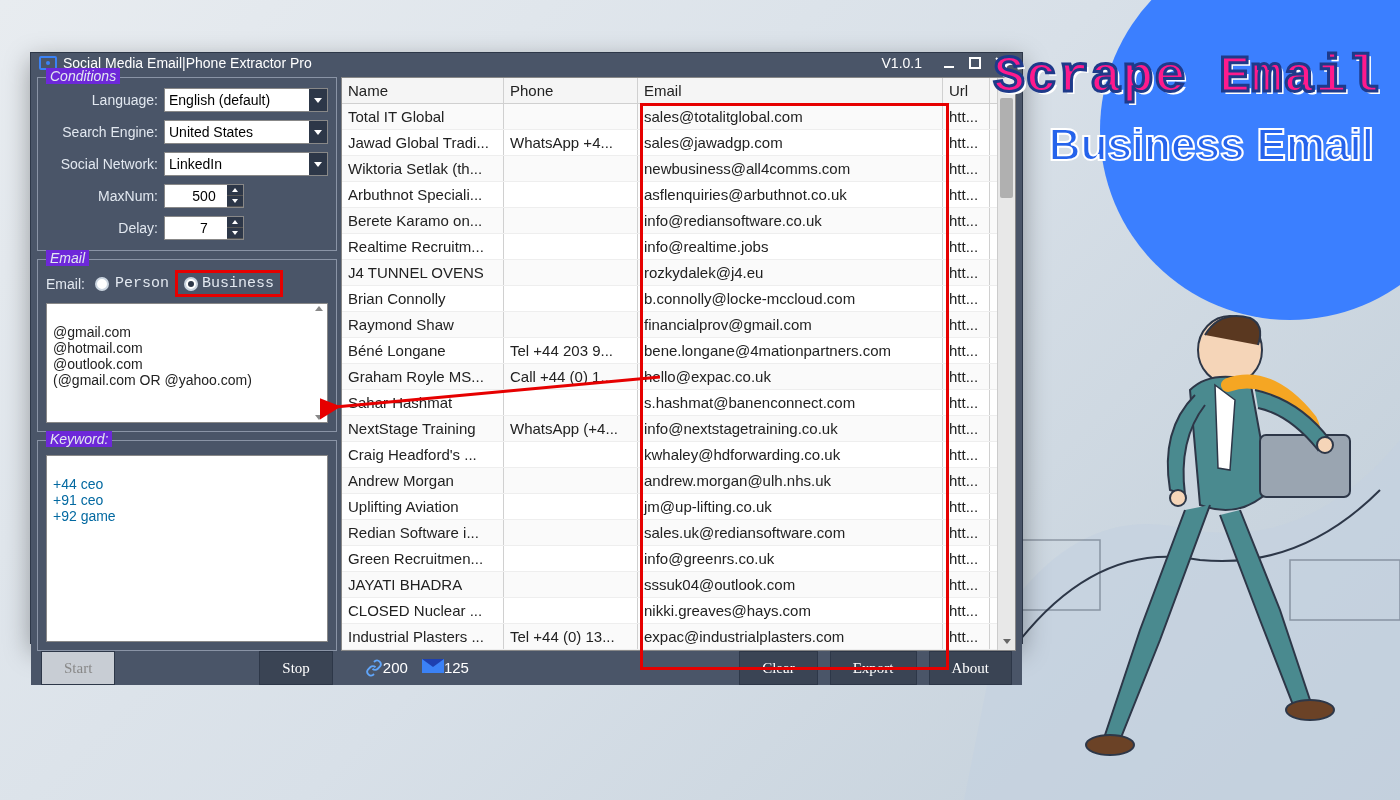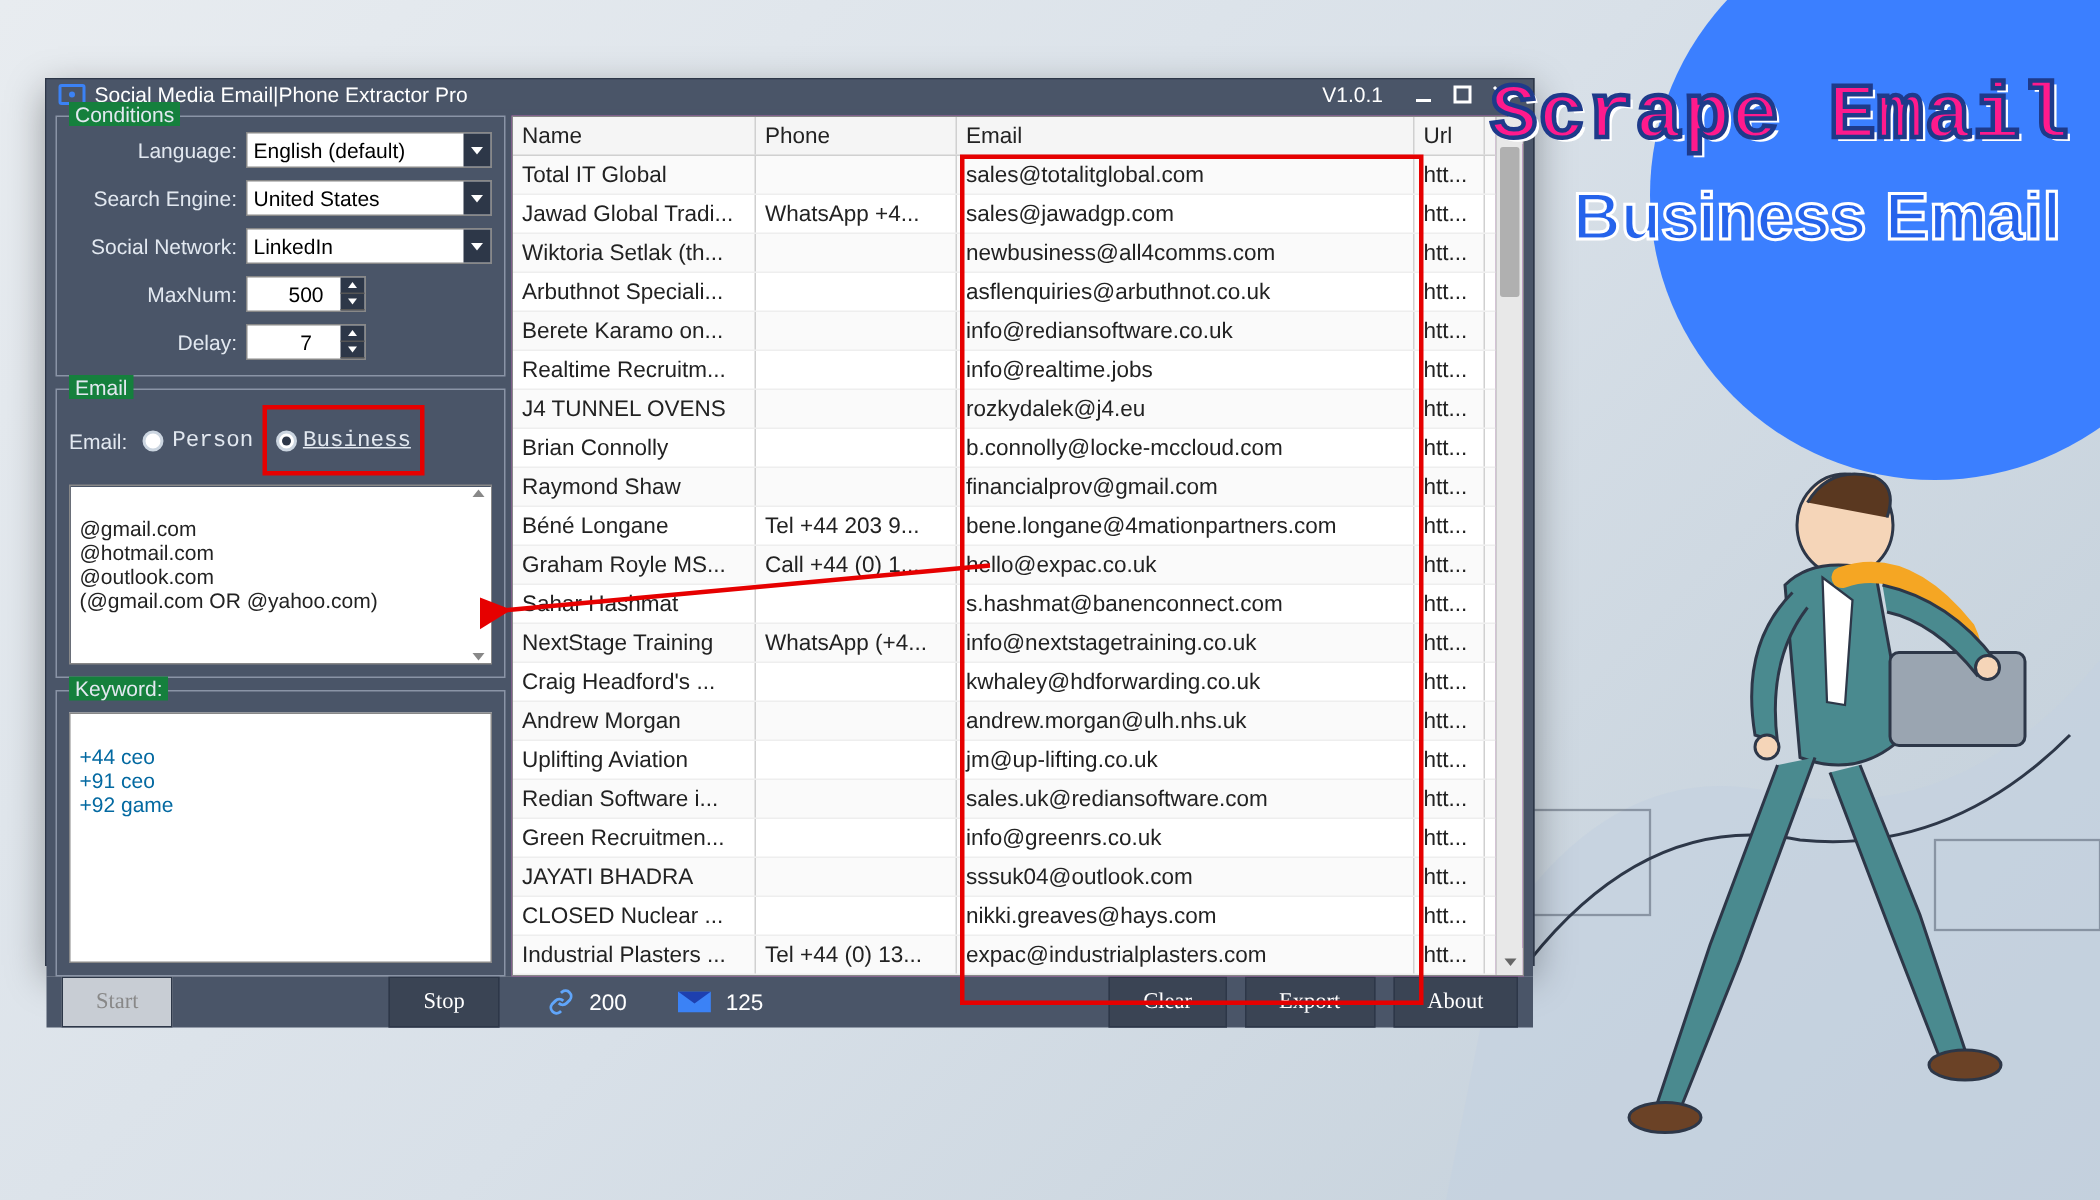--- a/index.html
+++ b/index.html
@@ -66,22 +66,22 @@
   gap: 0;
 }
 .left-col { width: 300px; display: flex; flex-direction: column; gap: 8px; }
 .groupbox {
   border: 1px solid #8a94a6;
   padding: 10px 8px 8px 8px;
   position: relative;
 }
 .groupbox .legend {
   position: absolute; top: -10px; left: 8px;
-  background: #15803d; color: #e2e8f0;
-  padding: 0 4px; font-size: 14px;
+  background: #6d28d9; color: #e2e8f0;
+  padding: 0 4px; font-size: 14px; font-style: italic;
 }
 .cond-row {
   display: flex; align-items: center; margin-bottom: 8px;
 }
 .cond-row label {
   color: #e2e8f0; font-size: 14px;
   width: 118px; text-align: right; padding-right: 6px;
 }
 .cond-row .combo, .cond-row .spin {
   flex: 1; height: 24px; background: #fff; border: 1px solid #888;
@@ -119,22 +119,22 @@
 .radio {
   width: 14px; height: 14px; border-radius: 50%;
   border: 2px solid #cbd5e0; background: #fff;
   display: inline-flex; align-items: center; justify-content: center;
 }
 .radio.checked::after {
   content: ""; width: 6px; height: 6px; border-radius: 50%; background: #2d3748;
 }
 .radio-label { font-family: "Courier New", monospace; font-size: 15px; }
 .biz-highlight {
-  border: 3px solid #e60000; padding: 12px 6px;
-  display: inline-flex; align-items: center; gap: 4px; text-decoration: underline;
+  border: 3px solid #e60000; padding: 2px 6px;
+  display: inline-flex; align-items: center; gap: 4px;
 }
 .listbox {
   background: #fff; min-height: 100px; max-height: 120px;
   border: 1px solid #888; padding: 4px 6px;
   font-size: 14px; color: #222; overflow-y: auto;
   white-space: pre-line; position: relative;
 }
 .listbox .mini-scroll {
   position: absolute; right: 2px; width: 12px;
 }
@@ -210,21 +210,21 @@
 }
 .btn {
   height: 34px; padding: 0 22px;
   background: #3a4454; color: #fff;
   border: 1px solid #2d3748; font-size: 15px;
   display: inline-flex; align-items: center; justify-content: center;
   cursor: pointer;
   font-family: Liberation Serif, serif;
 }
 .btn.disabled { background: #c8cdd4; color: #888; }
-.status-icons { display: flex; align-items: center; gap: 10px; margin-left: 20px; color: #fff; font-size: 15px; }
+.status-icons { display: flex; align-items: flex-start; margin-left: 20px; color: #fff; font-size: 15px; }
 .link-icon {
   width: 18px; height: 18px; position: relative;
 }
 .link-icon svg { stroke: #60a5fa; }
 .mail-icon {
   width: 22px; height: 14px;
   background: #3b82f6; position: relative;
   clip-path: polygon(0 0, 100% 0, 100% 100%, 0 100%);
 }
 .mail-icon::after {

